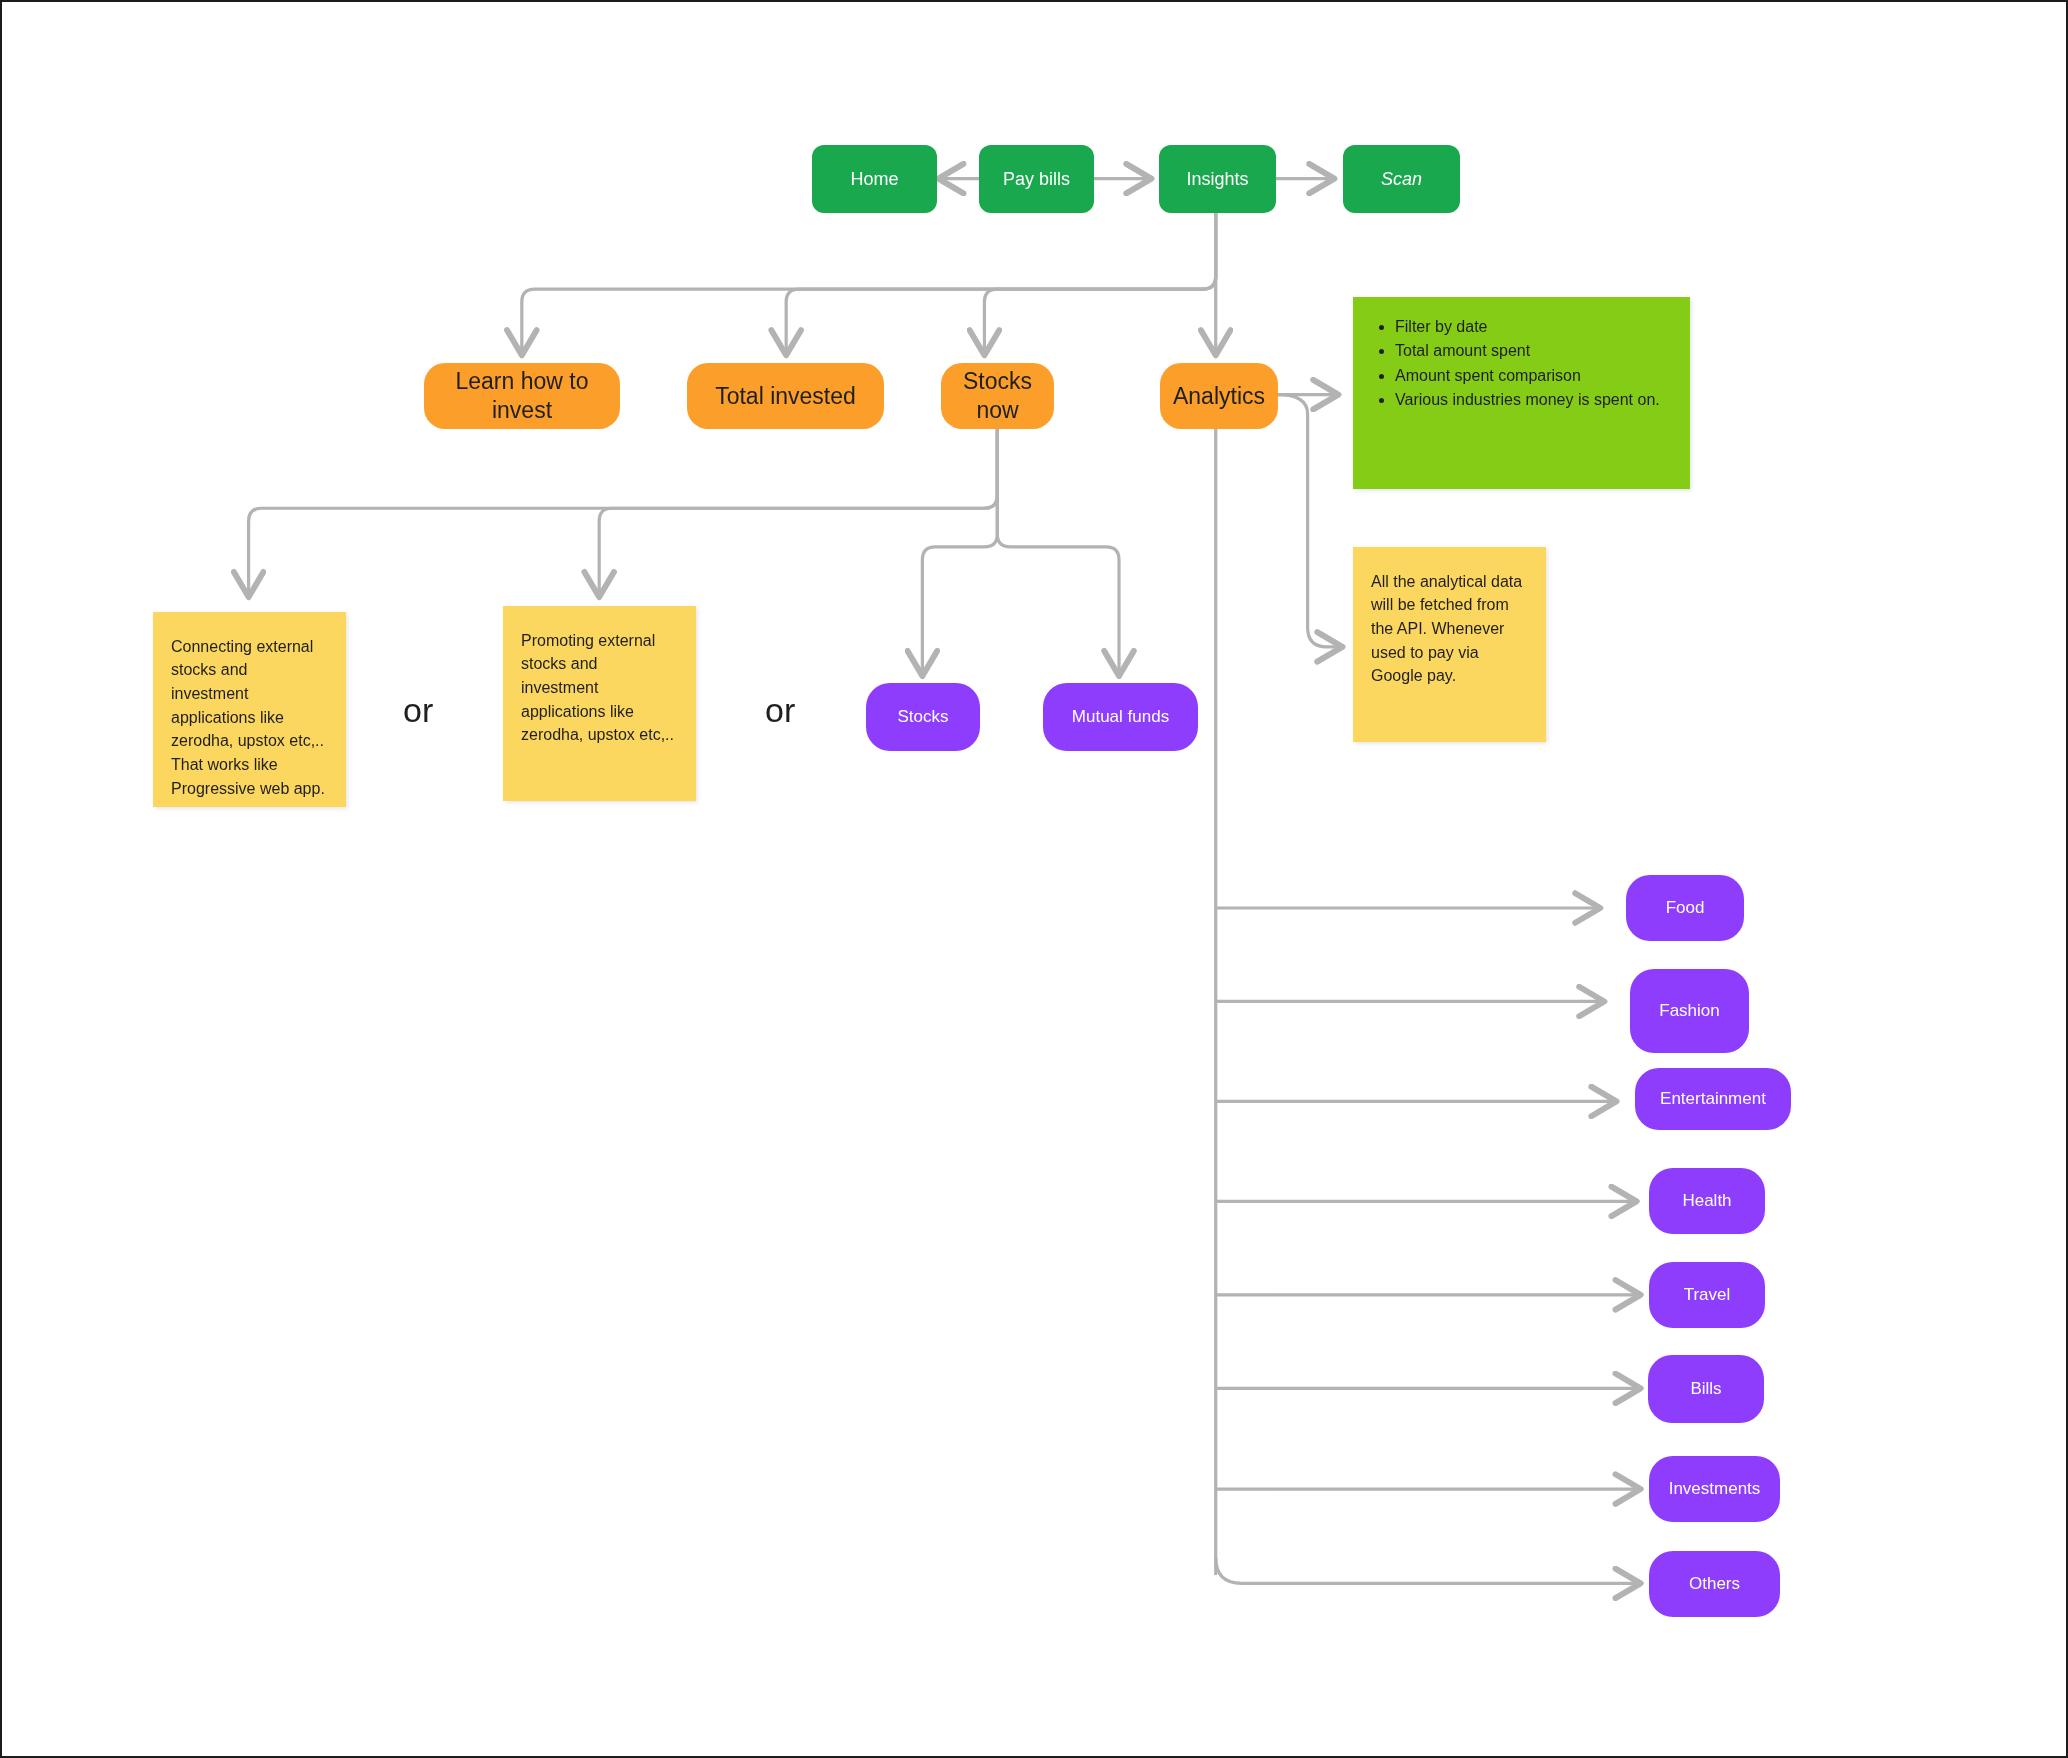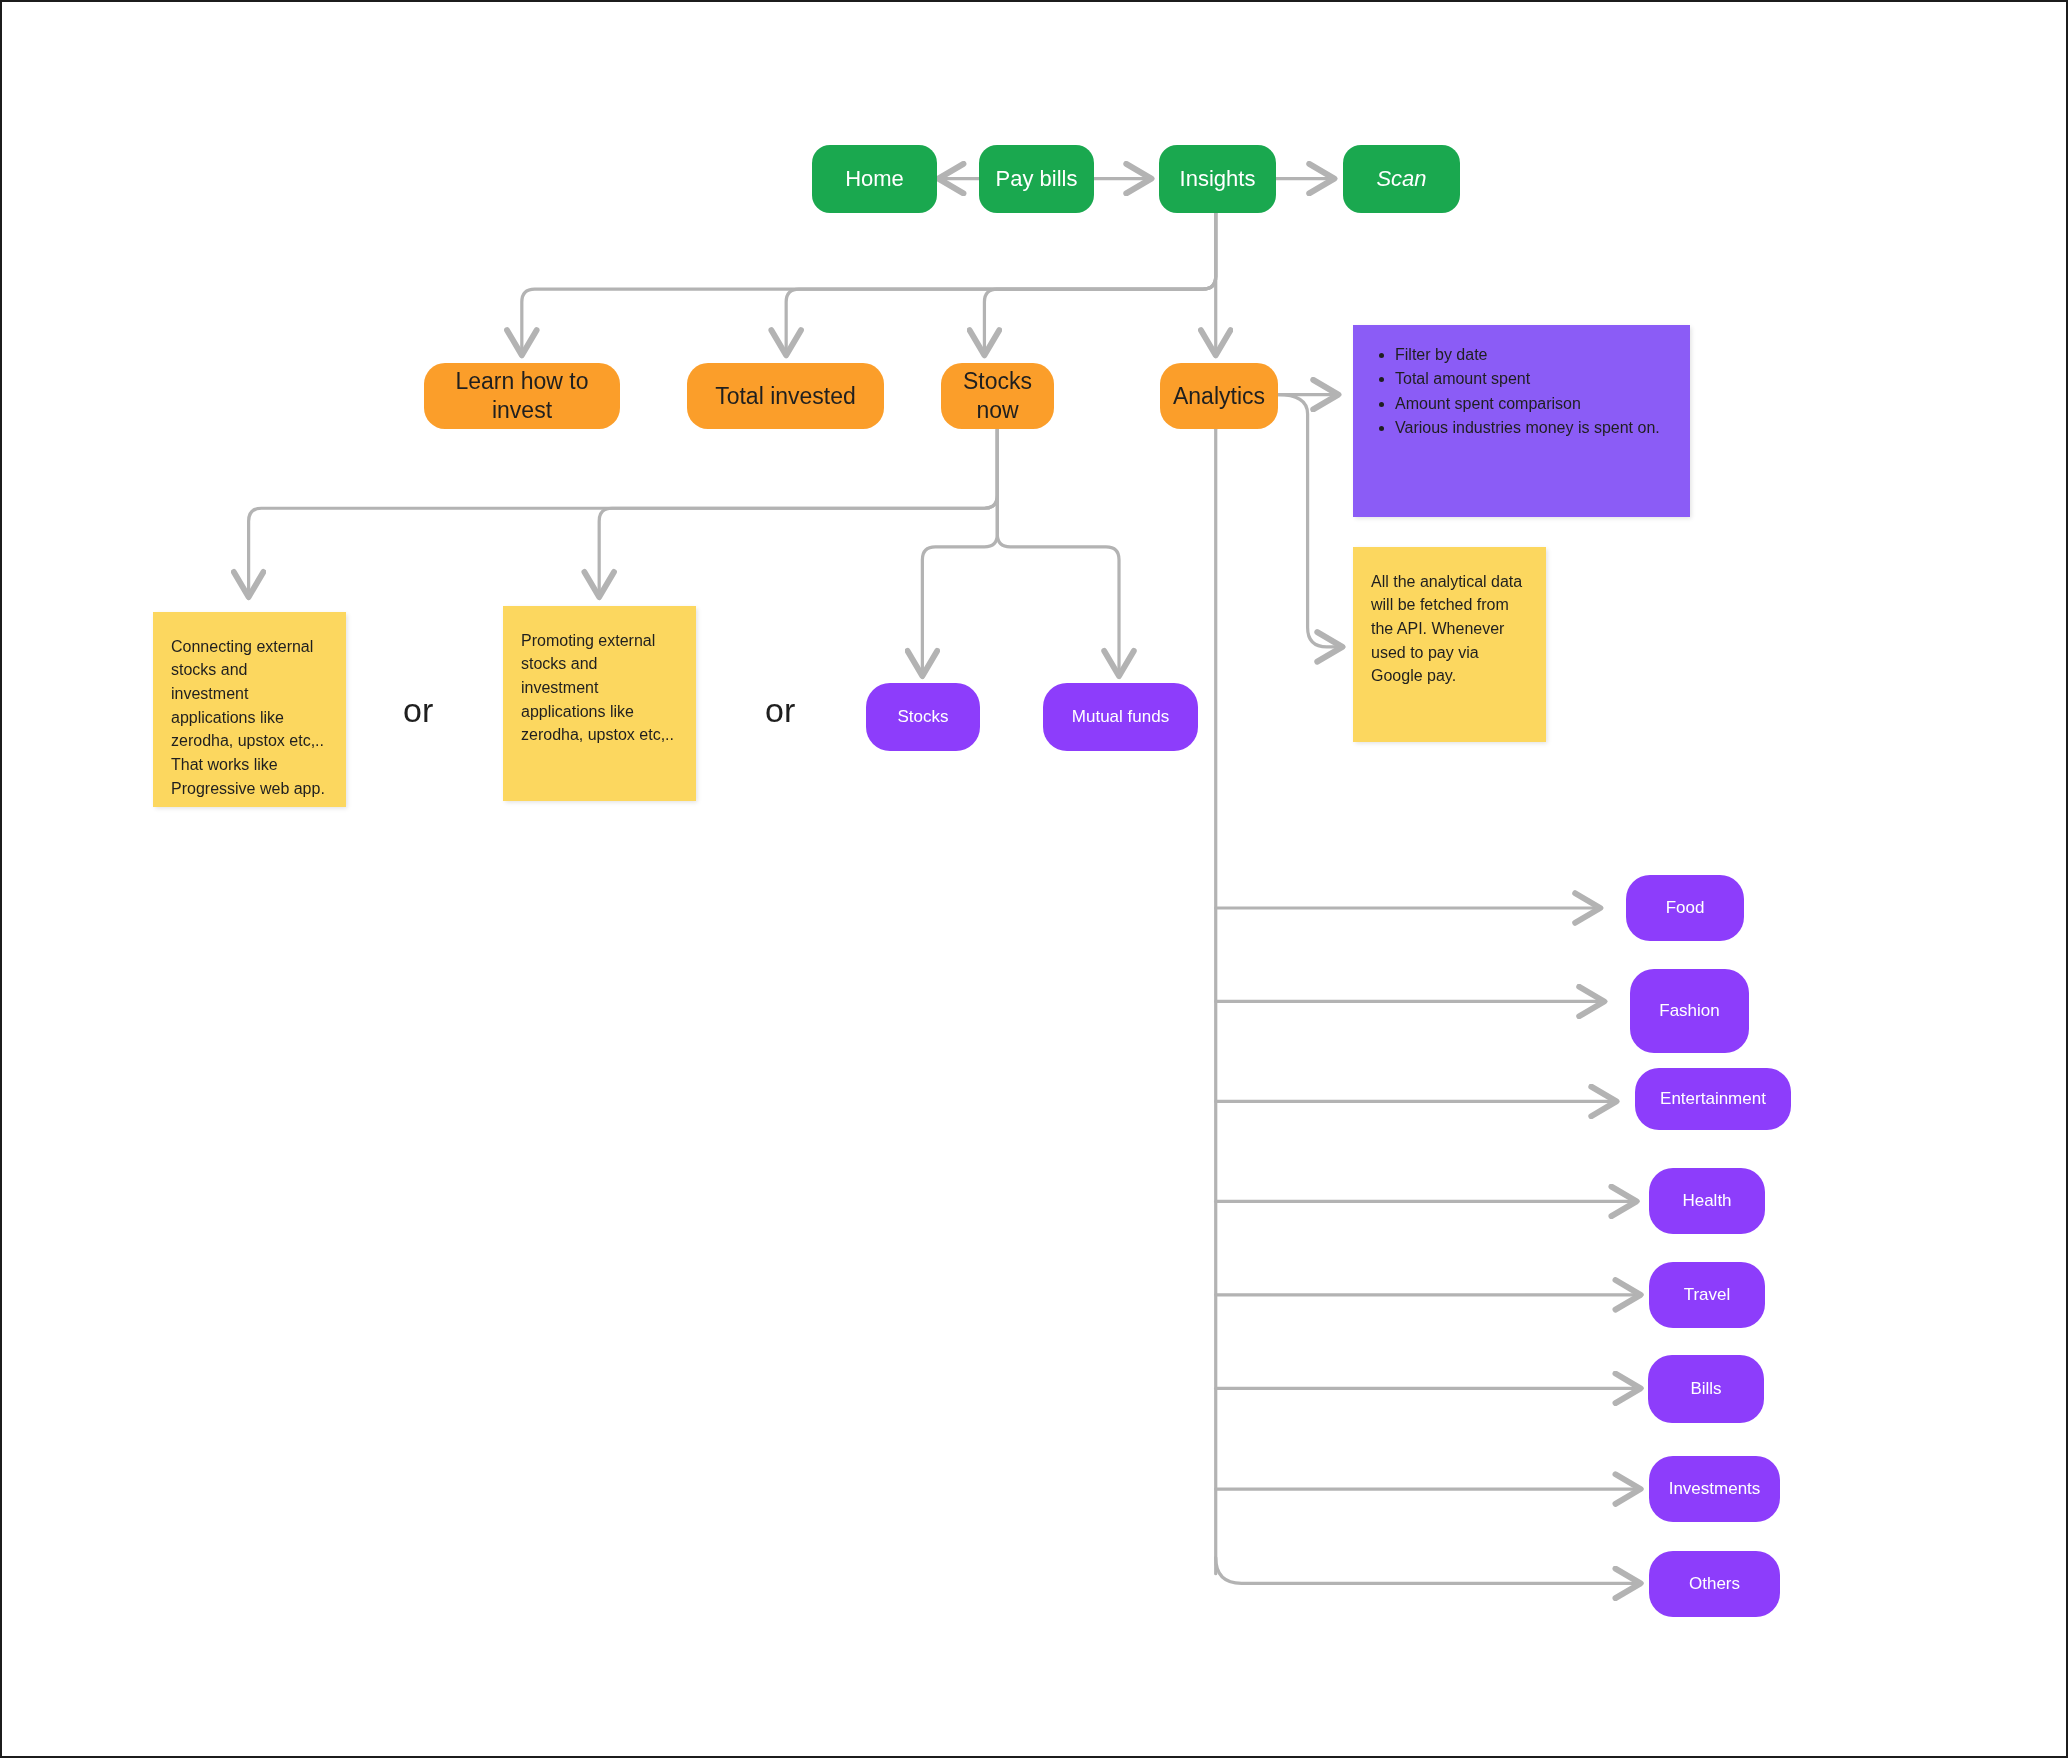--- a/index.html
+++ b/index.html
@@ -32,22 +32,22 @@
     display: flex;
     align-items: center;
     justify-content: center;
     text-align: center;
     line-height: 1.25;
     z-index: 3;
   }
   .node-green {
     background: #1aa84f;
     color: #ffffff;
-    border-radius: 18px;
-    font-size: 22px;
+    border-radius: 12px;
+    font-size: 18px;
   }
   .node-orange {
     background: #fb9e2a;
     color: #1f1f1f;
     border-radius: 21px;
     font-size: 23px;
   }
   .node-purple {
     background: #8d3dfb;
     color: #ffffff;
@@ -58,23 +58,22 @@
     position: absolute;
     box-sizing: border-box;
     z-index: 3;
     box-shadow: 1.6px 2.4px 4.8px rgba(0,0,0,0.13);
   }
   .note-yellow {
     background: #fcd75f;
     color: #1f1f1f;
   }
   .note-blue {
-    background: #8b5cf6;
-    color: #1f1f1f;
-    margin-top: 28px;
+    background: #84cc16;
+    color: #1f1f1f;
   }
   .note-body {
     font-size: 16px;
     line-height: 1.48;
     white-space: pre-line;
   }
   .bullets {
     margin: 0;
     padding-left: 21px;
     font-size: 16px;

